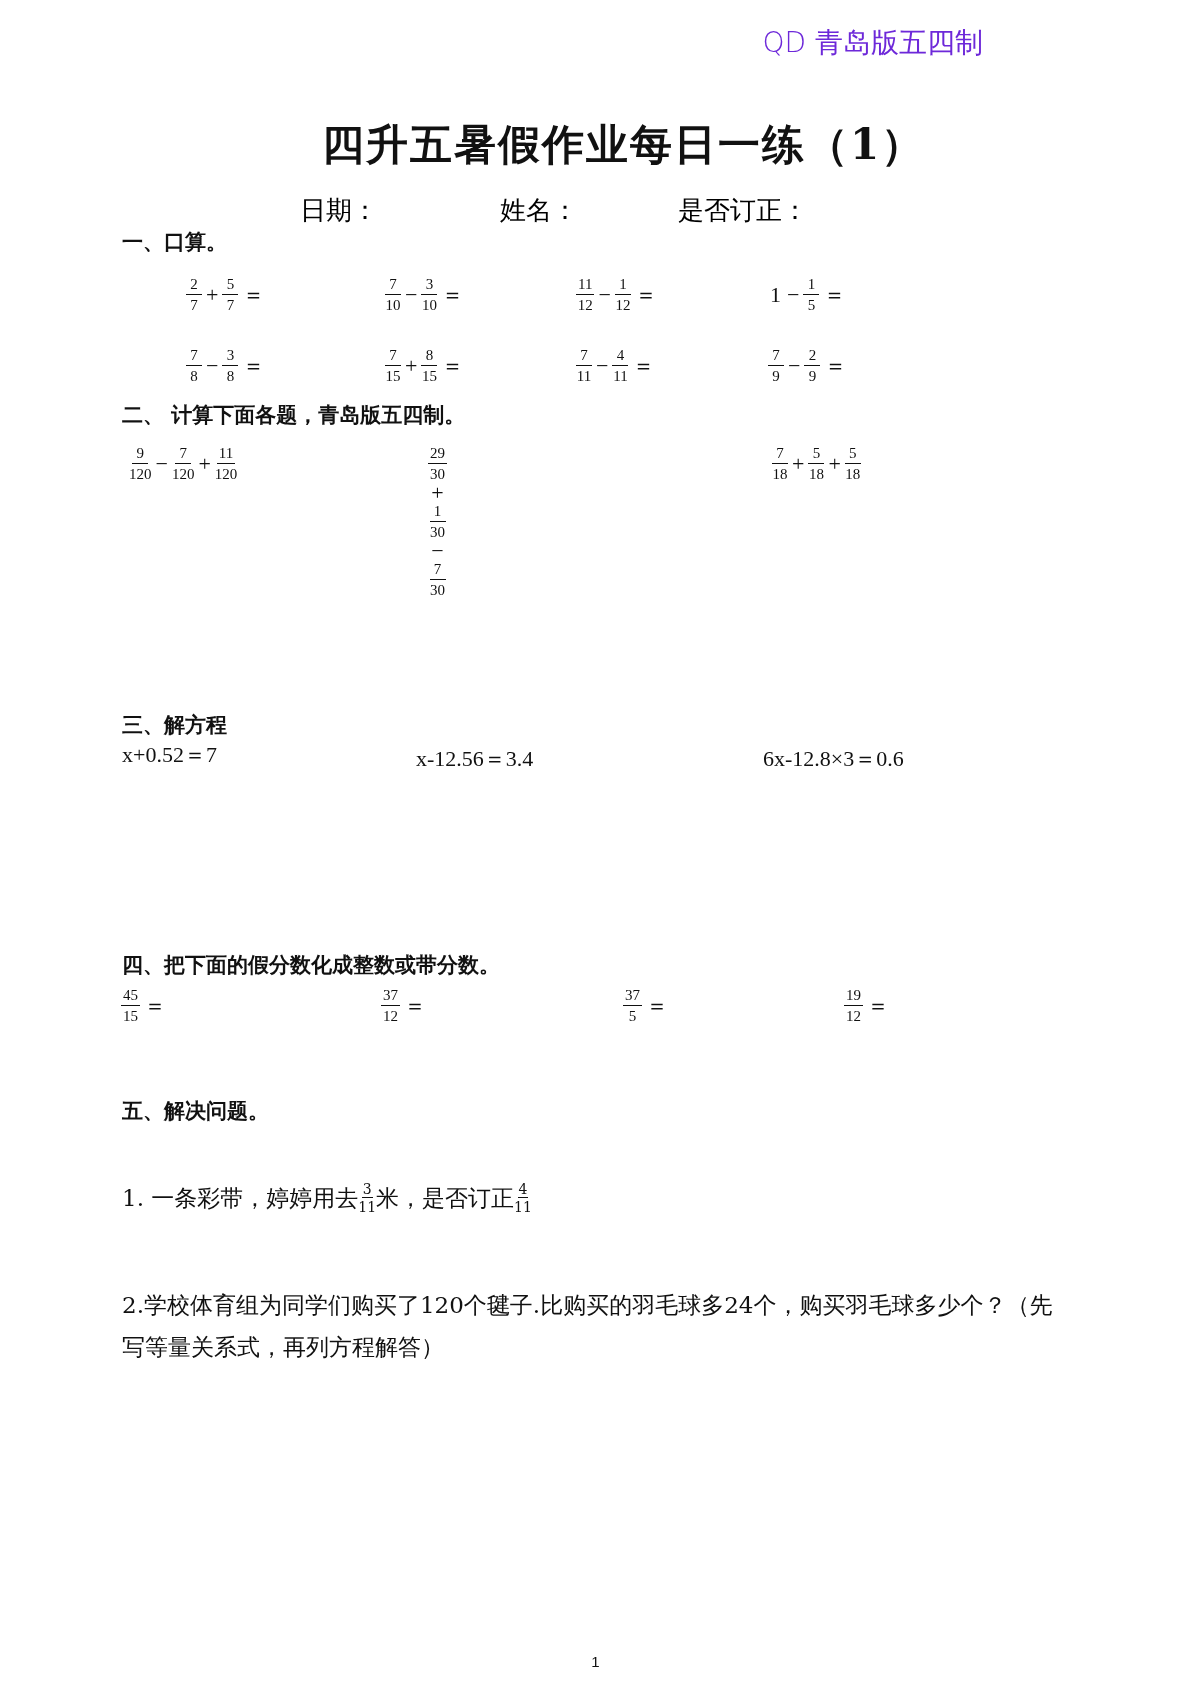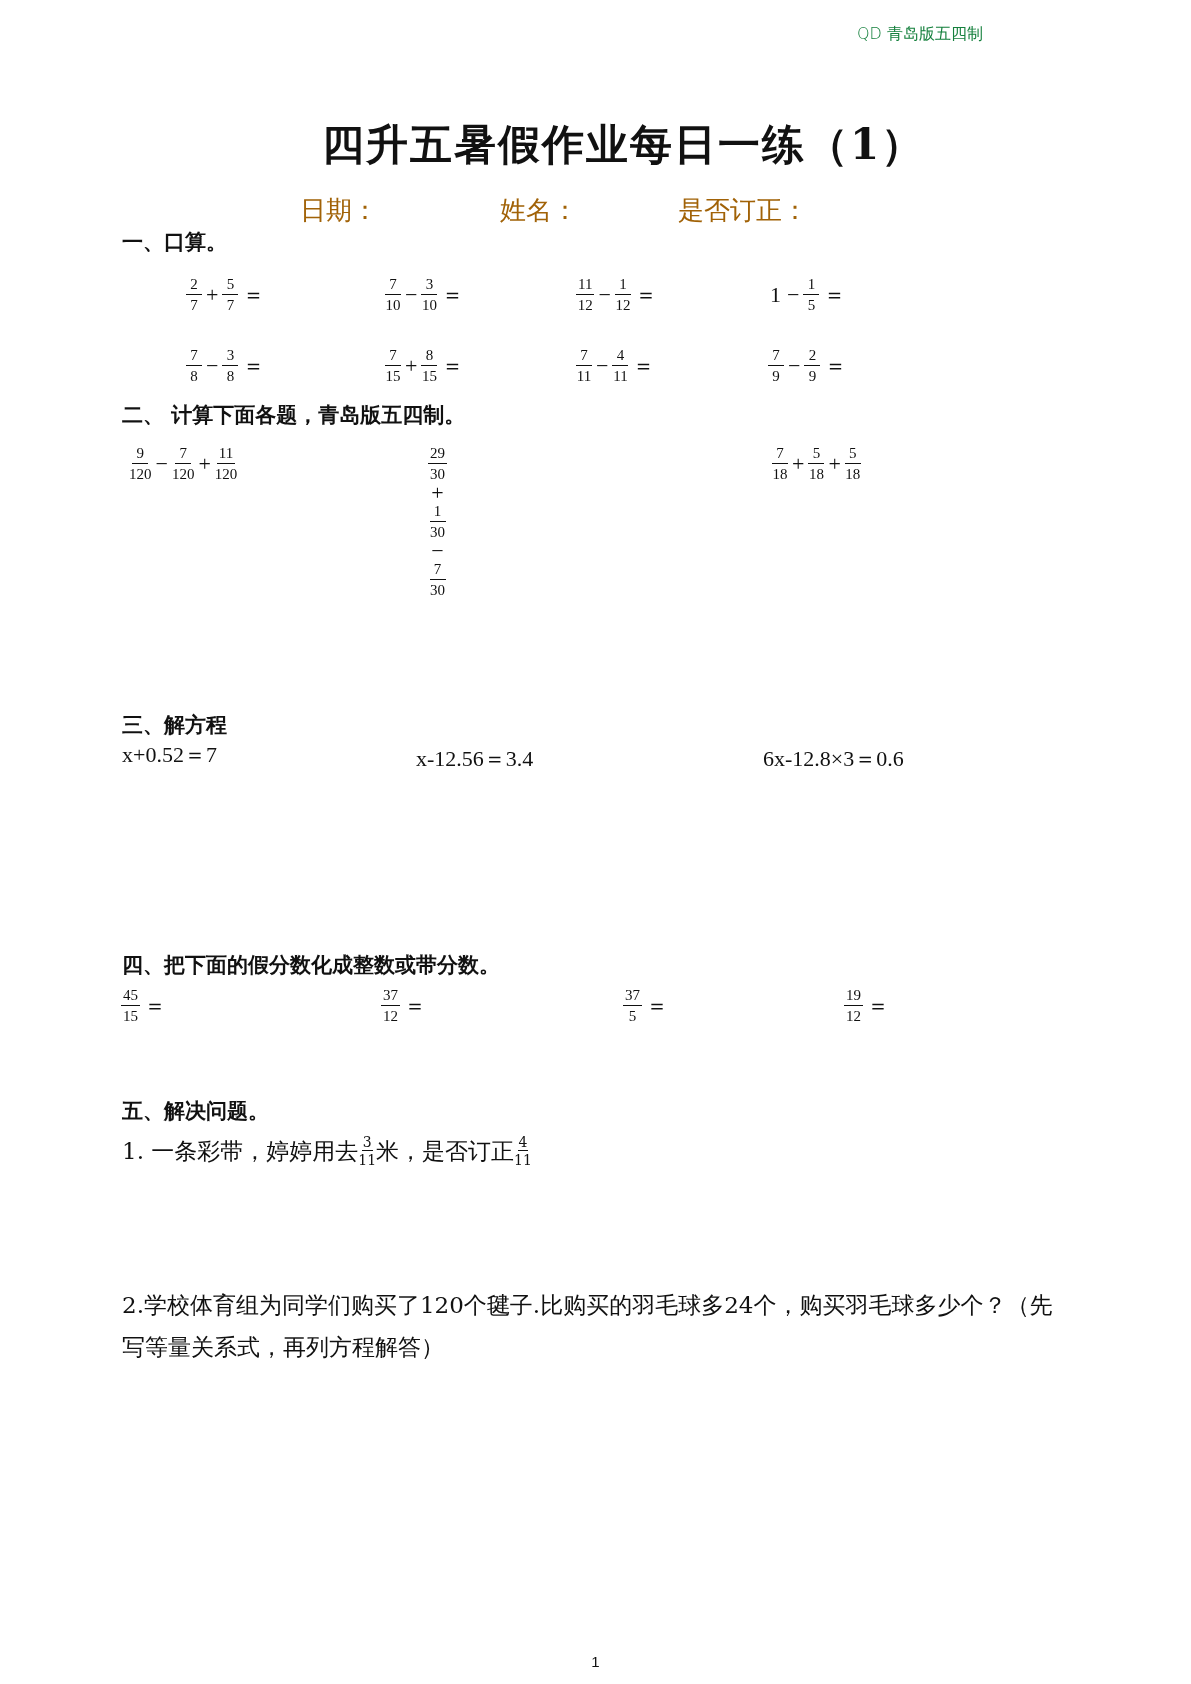--- a/index.html
+++ b/index.html
@@ -1,21 +1,21 @@
 <!DOCTYPE html>
 <html><head>
 <meta charset="utf-8">
 <style>
   html, body { margin: 0; padding: 0; background: #ffffff; }
   body { width: 1191px; height: 1684px; position: relative; overflow: hidden;
          font-family: "DejaVu Serif", "Liberation Serif", serif; color: #111; }
   .abs { position: absolute; }
-  .header-tag { right: 208px; top: 24px; font-size: 16px; font-family: "DejaVu Sans", "Liberation Sans", sans-serif; font-weight: 300; color: #15803d; }
+  .header-tag { right: 208px; top: 24px; font-size: 28px; font-family: "DejaVu Sans", "Liberation Sans", sans-serif; font-weight: 300; color: #6d28d9; }
   .title { left: 0; width: 1191px; top: 117px; text-align: center; font-size: 42px; font-weight: bold; letter-spacing: 2px; padding-left: 28px; }
-  .meta { top: 193px; font-size: 26px; color: #a16207; }
+  .meta { top: 193px; font-size: 26px; color: #000000; }
   .section-title { font-size: 21px; font-weight: bold; font-family: "DejaVu Sans", "Liberation Sans", sans-serif; }
   .expr { display: flex; align-items: center; font-family: "Liberation Serif", "DejaVu Serif", serif; }
   .frac { display: inline-flex; flex-direction: column; align-items: center; font-size: 15px; line-height: 1; margin: 0 1px; }
   .frac .num { padding: 0 2px 2px 2px; border-bottom: 1.3px solid #111; min-width: 12px; text-align: center; }
   .frac .den { padding-top: 3px; text-align: center; }
   .op { font-size: 22px; margin: 0 3px; line-height: 1; }
   .eq-line { font-size: 22px; font-family: "Liberation Serif", "DejaVu Serif", serif; }
   .problem { font-size: 23px; line-height: 48px; width: 940px; font-family: "DejaVu Serif", "Liberation Serif", serif; }
   .inline-frac { display: inline-flex; flex-direction: column; align-items: center; font-size: 14px; line-height: 1; vertical-align: middle; position: relative; top: -2px; }
   .inline-frac .num { border-bottom: 1.3px solid #111; padding: 0 1px 1px; }
@@ -211,21 +211,21 @@
     <div class="abs expr" style="left: 843px; top: 988px;">
       <span class="frac">
         <span class="num">19</span>
         <span class="den">12</span>
       </span>
       <span class="op">＝</span>
     </div>
   </div>
 
 <div class="abs section-title" style="left:122px; top:1097px">五、解决问题。</div>
-<div class="abs problem" style="left:122px; top:1127px">
+<div class="abs problem" style="left:122px; top:1174px">
   <span>1. 一条彩带，婷婷用去</span><span class="inline-frac">
       <span class="num">3</span>
       <span class="den">11</span>
     </span><span>米，是否订正</span><span class="inline-frac">
       <span class="num">4</span>
       <span class="den">11</span>
     </span>
 </div>
 <div class="abs problem" style="left:122px; top:1284px; line-height:42px">2.学校体育组为同学们购买了120个毽子.比购买的羽毛球多24个，购买羽毛球多少个？（先写等量关系式，再列方程解答）</div>
 

